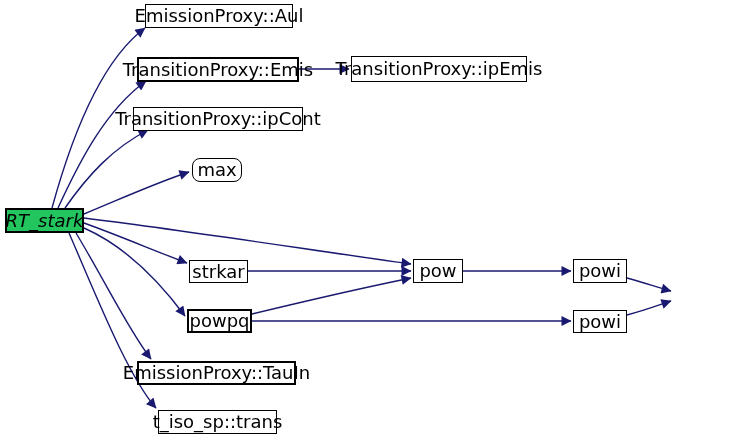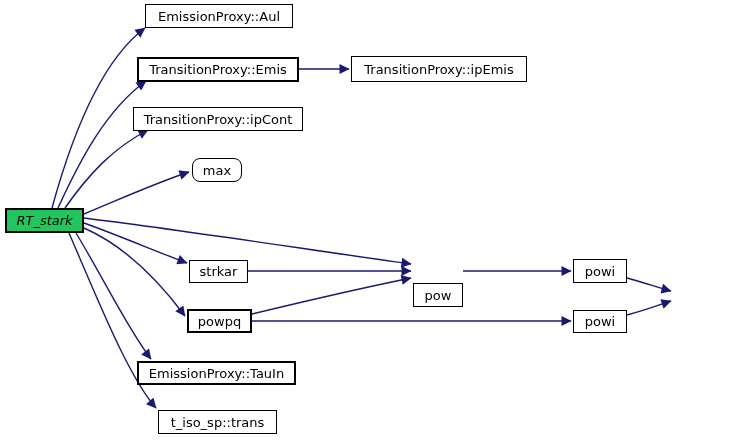--- a/index.html
+++ b/index.html
@@ -26,21 +26,21 @@
     fill: none;
     stroke: #191970;
     stroke-width: 1.4;
   }
   .node {
     position: absolute;
     box-sizing: border-box;
     background: #ffffff;
     border: 1px solid #000000;
     color: #000000;
-    font-size: 13px;
+    font-size: 18px;
     line-height: 1;
     display: flex;
     align-items: center;
     justify-content: center;
     white-space: nowrap;
     cursor: pointer;
   }
   .node--bold {
     border-width: 2px;
   }
@@ -94,20 +94,20 @@
   <div class="node" style="left:192px; top:158px; width:50px;  height:24px;border-radius:8px;">max</div>
 
   <div class="node" style="left:189px; top:260px; width:59px;  height:23px;">strkar</div>
 
   <div class="node node--bold" style="left:187px; top:309px; width:65px;  height:24px;">powpq</div>
 
   <div class="node" style="left:158px; top:410px; width:119px; height:24px;">t_iso_sp::trans</div>
 
   <div class="node node--bold" style="left:137px; top:361px; width:159px; height:24px;">EmissionProxy::TauIn</div>
 
-  <div class="node" style="left:413px; top:259px; width:50px;  height:24px;margin-top:24px;">pow</div>
+  <div class="node" style="left:413px; top:259px; width:50px;  height:24px;">pow</div>
 
   <div class="node" style="left:573px; top:259px; width:54px;  height:24px;">powi</div>
 
   <div class="node" style="left:573px; top:310px; width:54px;  height:23px;">powi</div>
 
 
 </div>
 
 </body></html>

